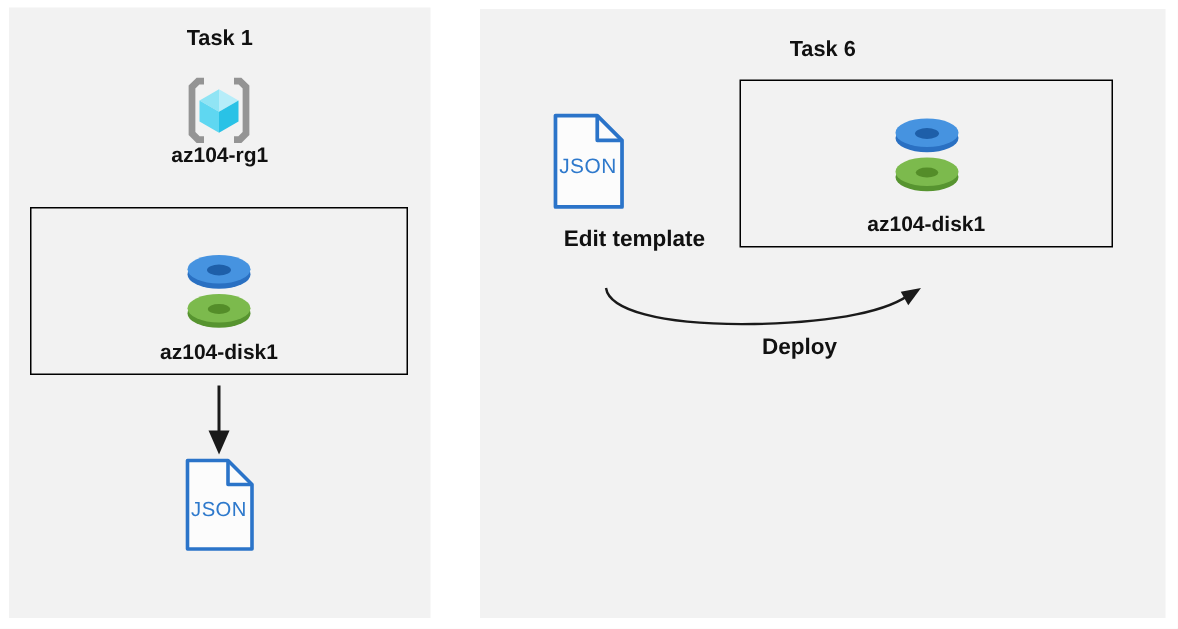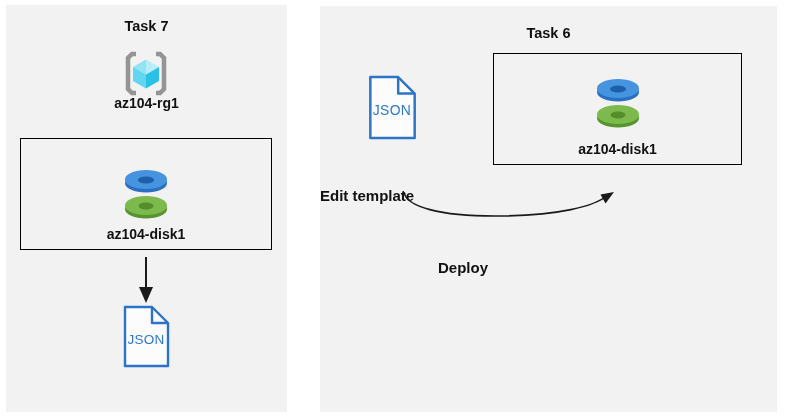--- a/index.html
+++ b/index.html
@@ -35,26 +35,25 @@
   .item-label {
     position: absolute;
     text-align: center;
     font-size: 14px;
     font-weight: 700;
     color: #111111;
     white-space: nowrap;
   }
   .caption-label {
     position: absolute;
-    text-align: left;
+    text-align: right;
     font-size: 15px;
     font-weight: 700;
     color: #111111;
     white-space: nowrap;
-    margin-top: 36px;
   }
   .disk-box {
     position: absolute;
     border: 1.5px solid #000000;
     box-sizing: border-box;
     background: transparent;
   }
   svg { display: block; }
   .json-text {
     font-family: "Liberation Sans", "DejaVu Sans", sans-serif;
@@ -62,21 +61,21 @@
     letter-spacing: 0.3px;
   }
 </style>
 </head>
 <body>
 
 <div class="canvas">
 
   <section class="panel" id="panel-task1">
 
-    <div class="task-title" style="top:13px;">Task 7</div>
+    <div class="task-title" style="top:13px;">Task 1</div>
 
     <svg class="abs" style="left:116px; top:42px;" width="48" height="53" viewBox="0 0 48 53">
       <path d="M 14 7 L 10 7 L 6 11 L 6 42 L 10 46 L 14 46" fill="none" stroke="#949494" stroke-width="4.5"></path>
       <path d="M 34 7 L 38 7 L 42 11 L 42 42 L 38 46 L 34 46" fill="none" stroke="#949494" stroke-width="4.5"></path>
       <polygon points="24,12.5 11,20 24,27.5" fill="#90e4f4"></polygon>
       <polygon points="24,12.5 37,20 24,27.5" fill="#b6edf9"></polygon>
       <polygon points="11,20 24,27.5 24,41.5 11,34" fill="#5fd7f1"></polygon>
       <polygon points="24,27.5 37,20 37,34 24,41.5" fill="#29c2e6"></polygon>
     </svg>
 

